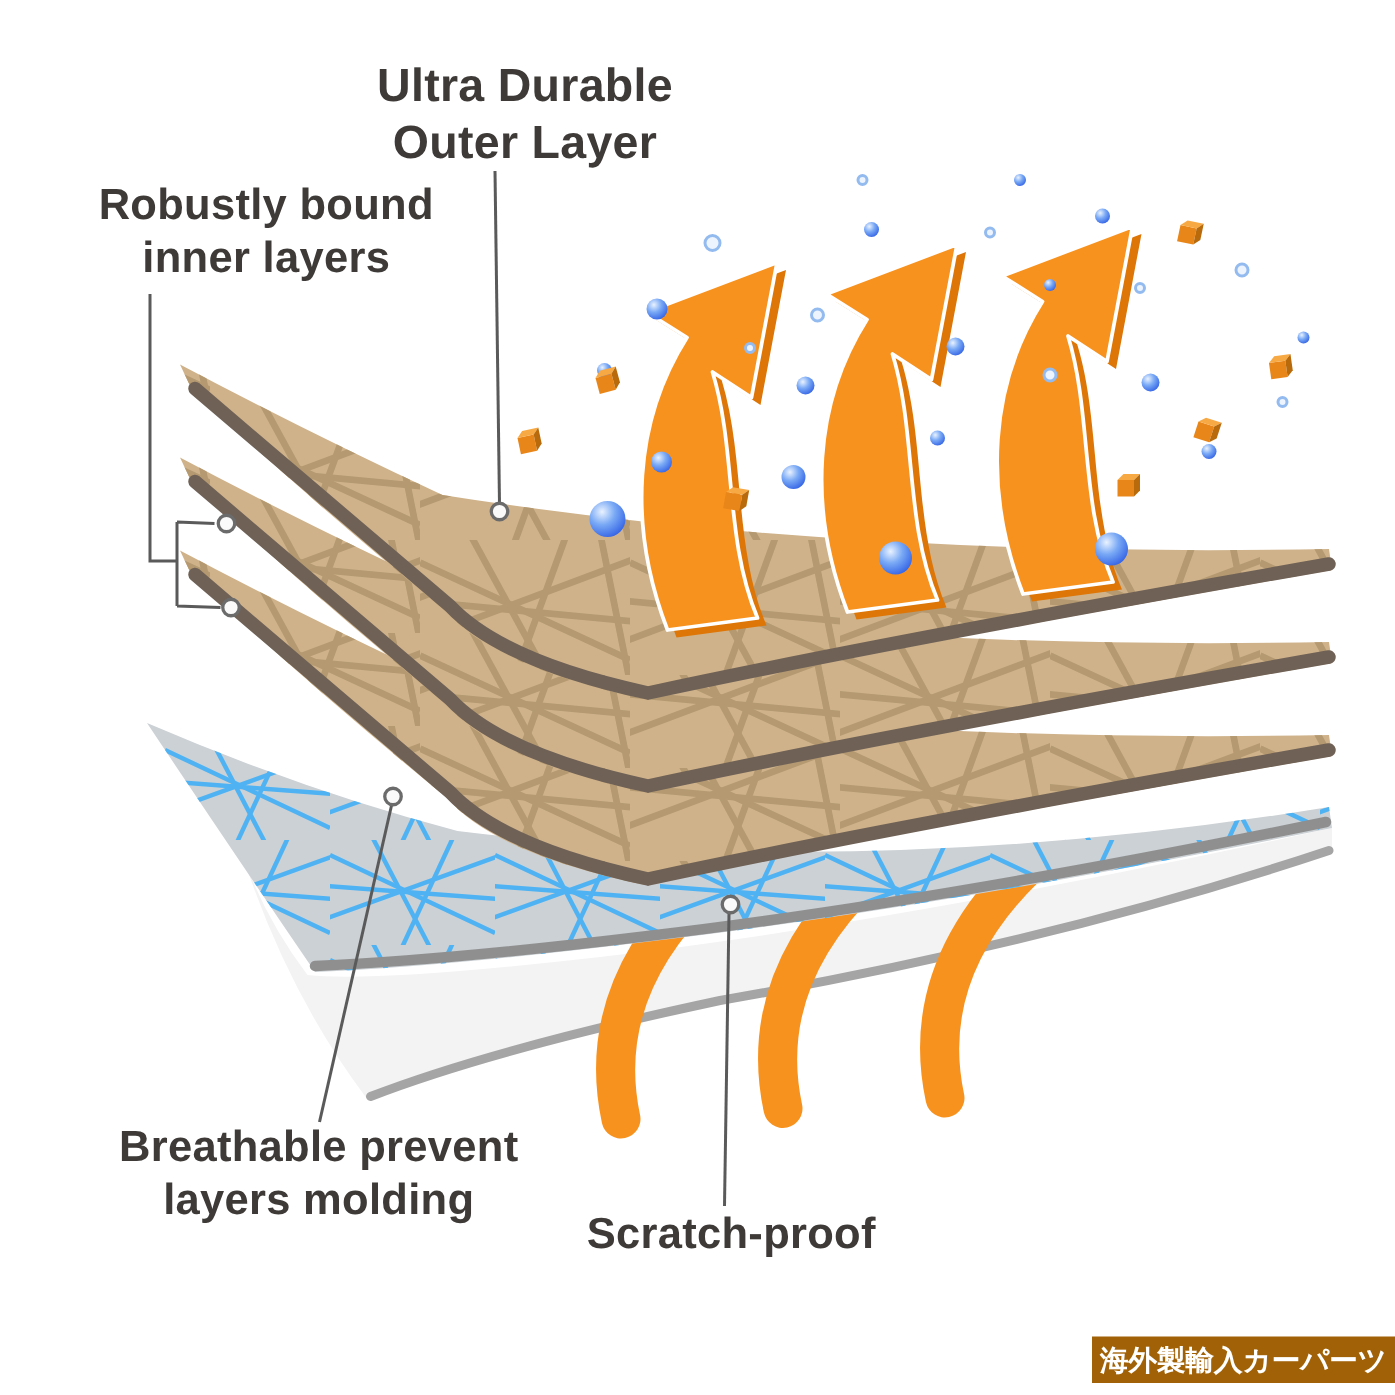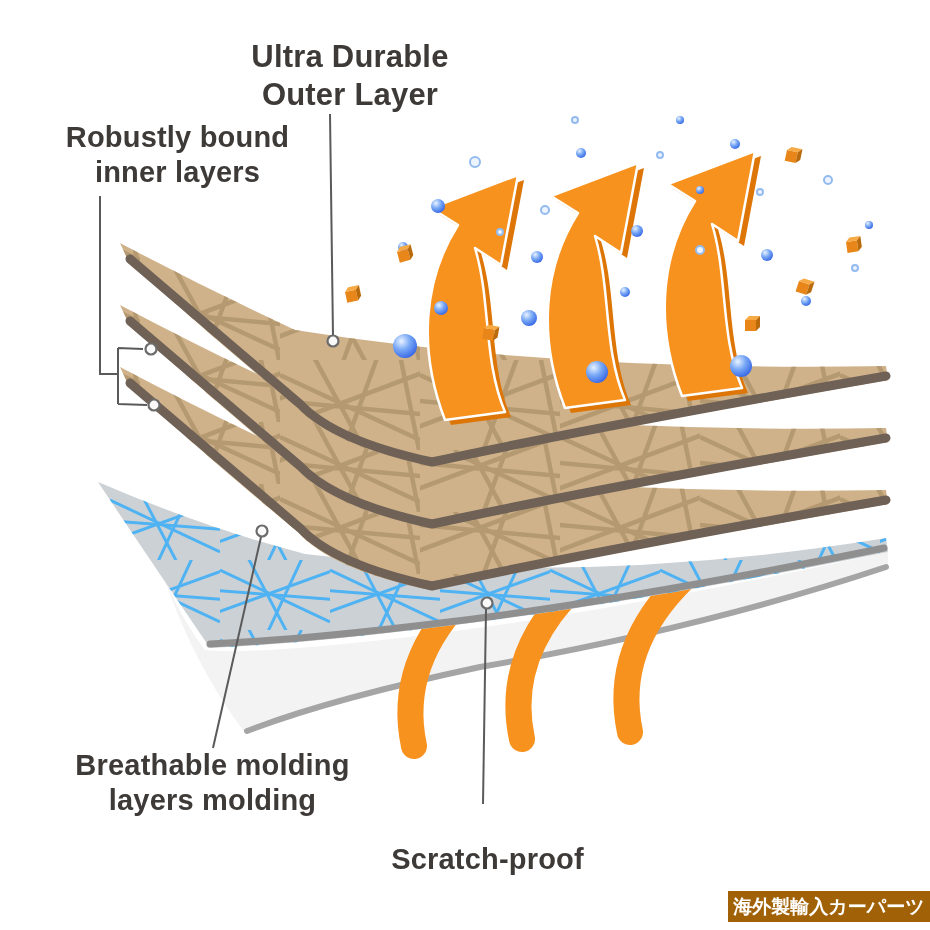--- a/index.html
+++ b/index.html
@@ -4,21 +4,21 @@
 <style>
   html,body{margin:0;padding:0;background:#fff;}
   .canvas{position:relative;width:930px;height:930px;background:#ffffff;overflow:hidden;
           font-family:"Liberation Sans",sans-serif;}
   svg{position:absolute;left:0;top:0;}
   .label{position:absolute;font-weight:800;color:#3d3a38;text-align:center;line-height:1.22;letter-spacing:.2px;}
   .label span{display:block;}
   #label-ultra{left:185px;top:38px;width:330px;font-size:31px;}
   #label-robust{left:25px;top:120px;width:305px;font-size:29px;}
   #label-breathable{left:15px;top:748px;width:395px;font-size:29px;}
-  #label-scratch{left:330px;top:806px;width:315px;font-size:29px;margin-top:36px;}
+  #label-scratch{left:330px;top:806px;width:315px;font-size:29px;}
   .badge{position:absolute;left:728px;top:891px;width:202px;height:31px;background:#a16207;color:#ffffff;
          font-weight:700;font-size:19px;display:flex;align-items:center;justify-content:center;white-space:nowrap;}
 </style>
 </head>
 <body>
 
 <div class="canvas">
 
 <svg width="930" height="930" viewBox="0 0 930 930">
   <defs>
@@ -160,21 +160,21 @@
 
 <div class="label" id="label-ultra">
   <span>Ultra Durable</span>
   <span>Outer Layer</span>
 </div>
 <div class="label" id="label-robust">
   <span>Robustly bound</span>
   <span>inner layers</span>
 </div>
 <div class="label" id="label-breathable">
-  <span>Breathable molding</span>
+  <span>Breathable prevent</span>
   <span>layers molding</span>
 </div>
 <div class="label" id="label-scratch">
   <span>Scratch-proof</span>
 </div>
 
 <div class="badge">海外製輸入カーパーツ</div>
 
 </div>
 

